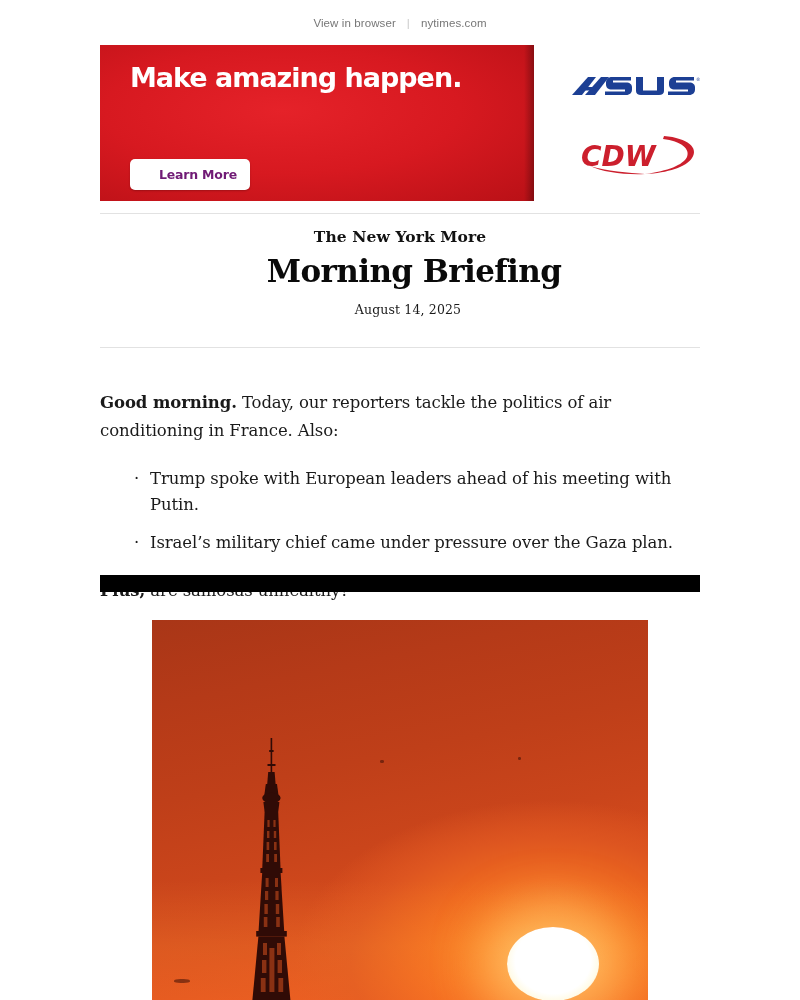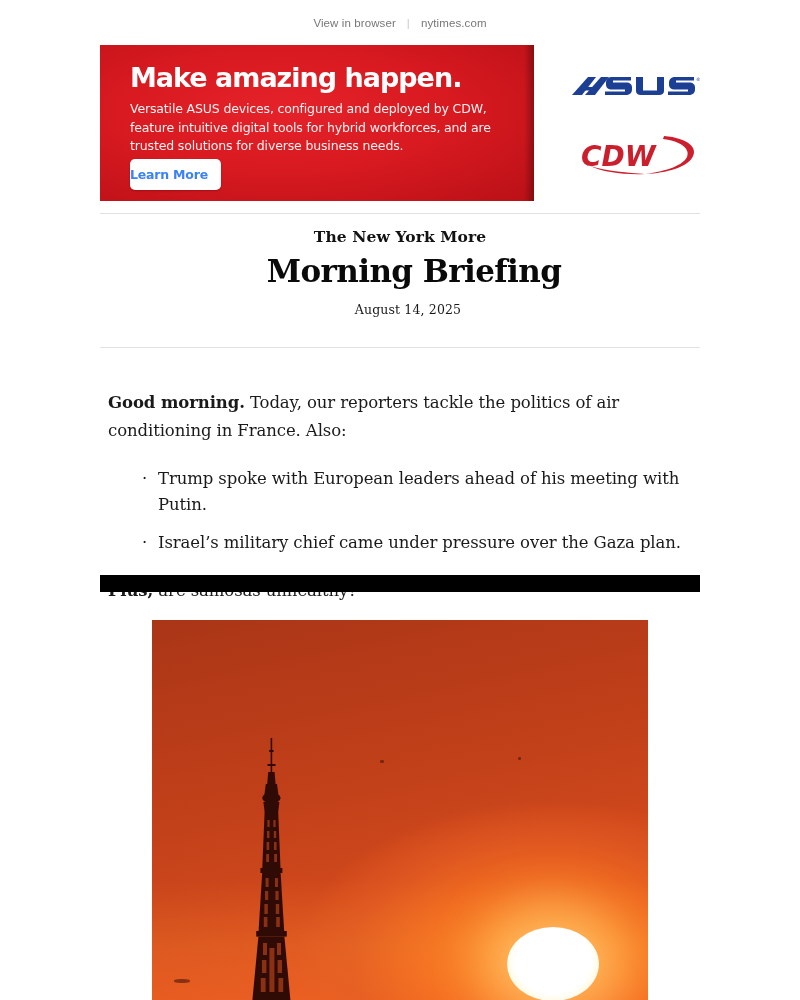--- a/index.html
+++ b/index.html
@@ -106,25 +106,25 @@
     color: #fdf2f2;
     font-family: "DejaVu Sans", sans-serif;
     letter-spacing: -0.15px;
   }
   .ad-cta {
     position: absolute;
     left: 0;
     top: 114px;
     display: inline-block;
     background: #ffffff;
-    color: #3b82f6;
+    color: #701a75;
     font-size: 12.5px;
     font-weight: 700;
     font-family: "DejaVu Sans", sans-serif;
-    padding: 8px 13px 8px 0;
+    padding: 8px 13px 8px 29px;
     border-radius: 5px;
     letter-spacing: -0.2px;
     box-shadow: 0 1px 2px rgba(0,0,0,0.22);
     cursor: pointer;
   }
 
   
   .ad-logos {
     position: absolute;
     left: 470px;
@@ -189,21 +189,21 @@
     font-family: "DejaVu Serif", serif;
     font-size: 12.5px;
     color: #1a1a1a;
     letter-spacing: 0.15px;
     padding-left: 16px;
   }
 
   
   .body-col {
     position: absolute;
-    left: 108px;
+    left: 100px;
     top: 372px;
     width: 600px;
     font-family: "DejaVu Serif", serif;
     color: #1a1a1a;
   }
   .lede {
     font-size: 16.5px;
     line-height: 28px;
     letter-spacing: -0.1px;
   }
@@ -309,21 +309,20 @@
 <div class="ad-wrap">
 
   <div class="ad-panel">
     <div class="ad-panel-bulge"></div>
     <div class="ad-panel-bg"></div>
     <div class="ad-panel-edge-shadow"></div>
   </div>
 
   <div class="ad-content">
     <div class="ad-headline">Make amazing happen.</div>
-    <div class="ad-body">Versatile ASUS devices, configured and deployed by CDW, feature intuitive digital tools for hybrid workforces, and are trusted solutions for diverse business needs.</div>
     <div class="ad-cta">Learn More</div>
   </div>
 
   <div class="ad-logos">
 
     <svg class="logo-asus" viewBox="0 0 260 64">
       <g fill="#1c3f94">
 
         <path d="M4 46 L36 10 L52 10 L24 46 Z"></path>
         <path d="M30 46 L62 10 L78 10 L50 46 Z"></path>

